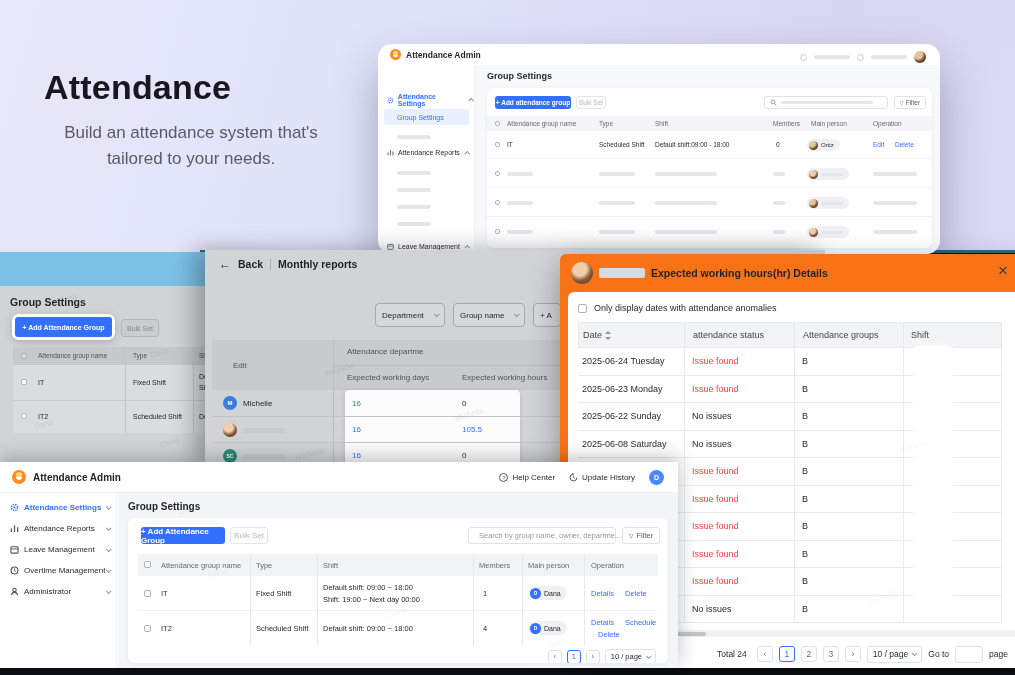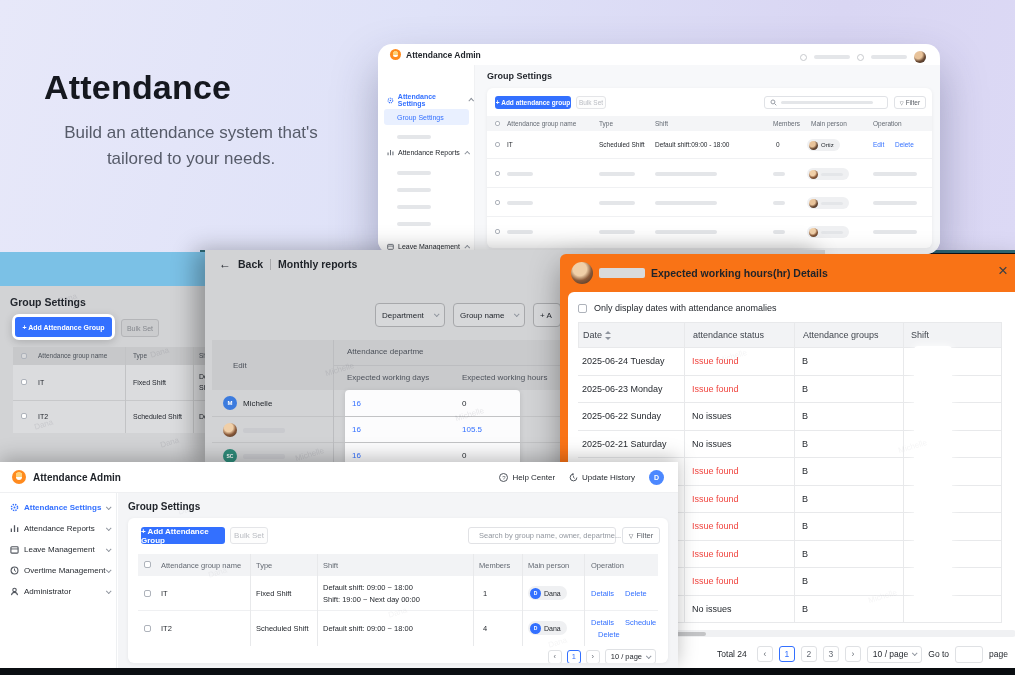--- a/index.html
+++ b/index.html
@@ -338,21 +338,21 @@
             <span class="m-cell abs" style="left:4px; top:8px;">2025-06-23 Monday</span>
             <span class="m-cell st-bad abs" style="left:114px; top:8px;">Issue found</span>
             <span class="m-cell abs" style="left:224px; top:8px;">B</span>
           </div>
         <div class="abs" style="left:0; top:55px; width:424px; height:27.5px; border-bottom:1px solid #e8e9eb;">
             <span class="m-cell abs" style="left:4px; top:8px;">2025-06-22 Sunday</span>
             <span class="m-cell st-ok abs" style="left:114px; top:8px;">No issues</span>
             <span class="m-cell abs" style="left:224px; top:8px;">B</span>
           </div>
         <div class="abs" style="left:0; top:82.5px; width:424px; height:27.5px; border-bottom:1px solid #e8e9eb;">
-            <span class="m-cell abs" style="left:4px; top:8px;">2025-02-21 Saturday</span>
+            <span class="m-cell abs" style="left:4px; top:8px;">2025-06-08 Saturday</span>
             <span class="m-cell st-ok abs" style="left:114px; top:8px;">No issues</span>
             <span class="m-cell abs" style="left:224px; top:8px;">B</span>
           </div>
         <div class="abs" style="left:0; top:110px; width:424px; height:27.5px; border-bottom:1px solid #e8e9eb;">
             <span class="m-cell abs" style="left:4px; top:8px;"></span>
             <span class="m-cell st-bad abs" style="left:114px; top:8px;">Issue found</span>
             <span class="m-cell abs" style="left:224px; top:8px;">B</span>
           </div>
         <div class="abs" style="left:0; top:137.5px; width:424px; height:27.5px; border-bottom:1px solid #e8e9eb;">
             <span class="m-cell abs" style="left:4px; top:8px;"></span>

